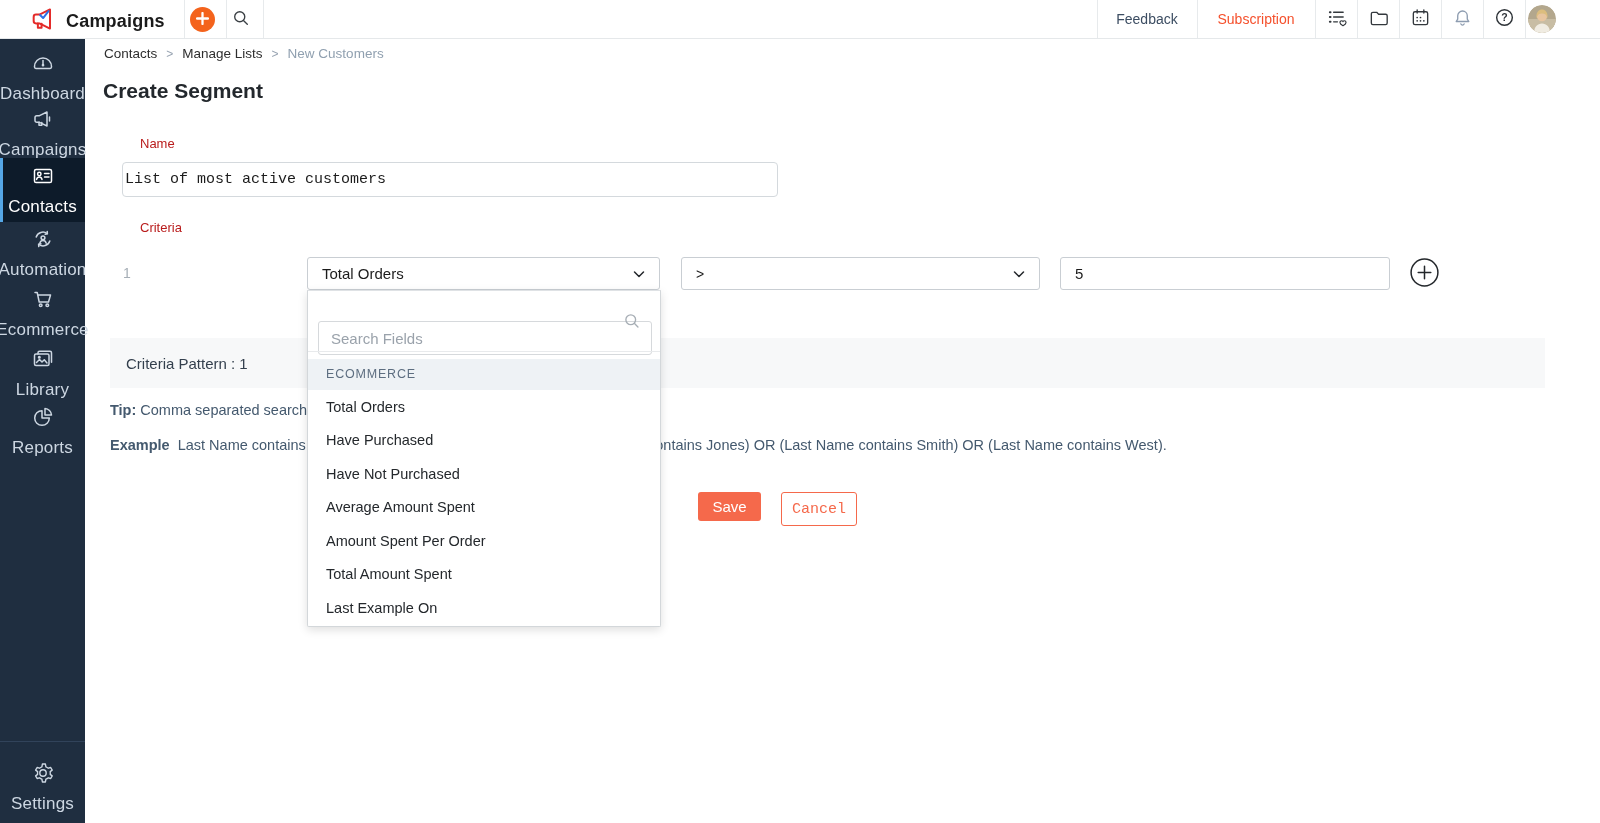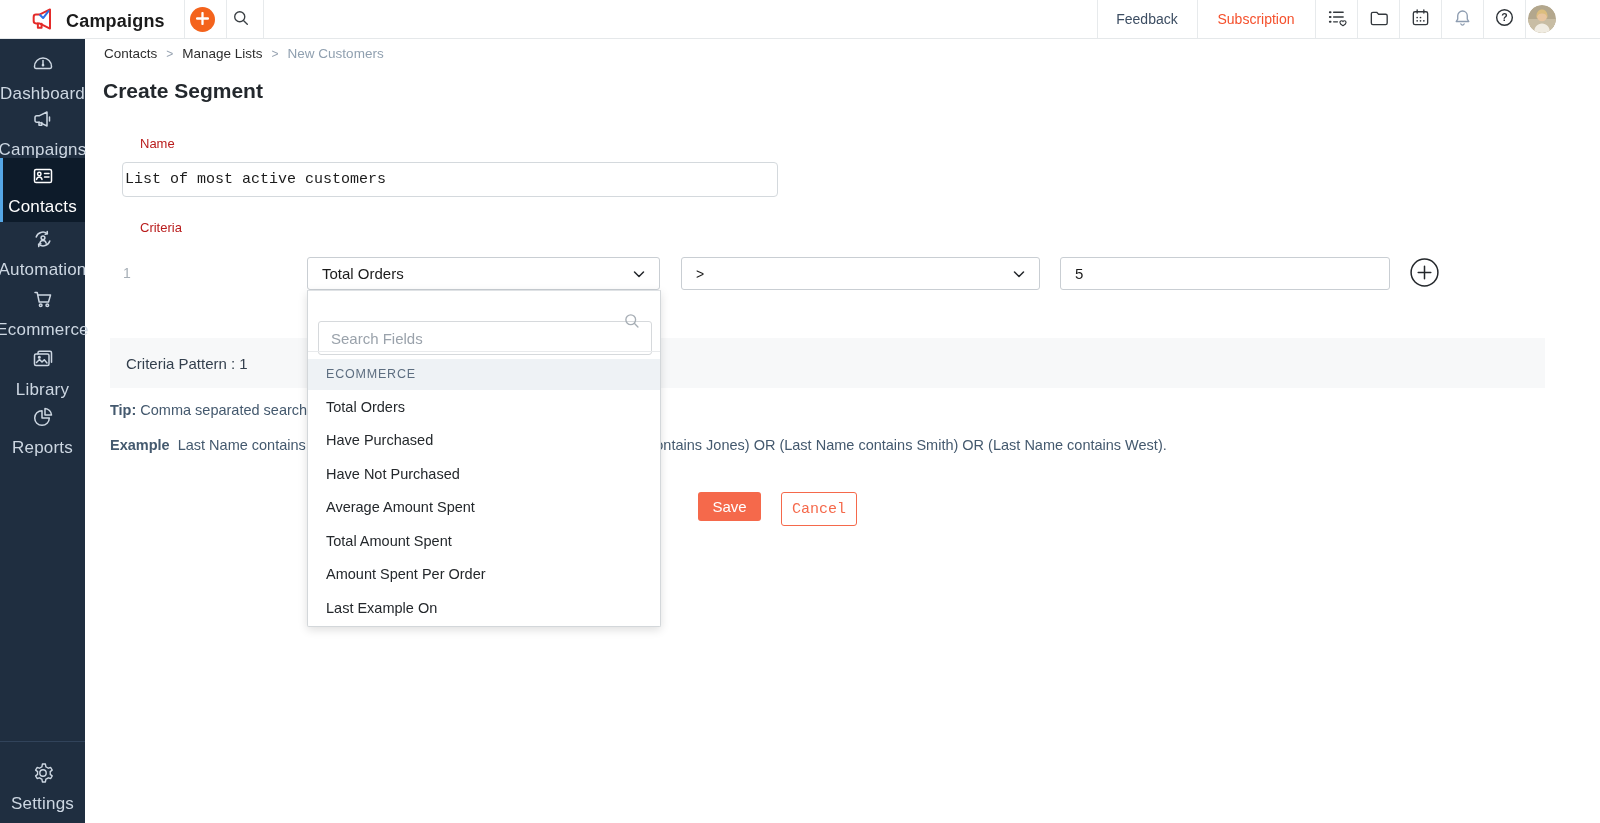--- a/index.html
+++ b/index.html
@@ -348,20 +348,20 @@
             </svg>
         </span>
       </div>
       <div class="dd-sep"></div>
       <div class="dd-group">ECOMMERCE</div>
       <div class="dd-list">
         <div class="dd-item">Total Orders</div>
         <div class="dd-item">Have Purchased</div>
         <div class="dd-item">Have Not Purchased</div>
         <div class="dd-item">Average Amount Spent</div>
+        <div class="dd-item">Amount Spent Per Order</div>
         <div class="dd-item">Total Amount Spent</div>
-        <div class="dd-item">Amount Spent Per Order</div>
         <div class="dd-item">Last Example On</div>
       </div>
     </div>
 
   </div>
 </div>
 
 </body></html>

